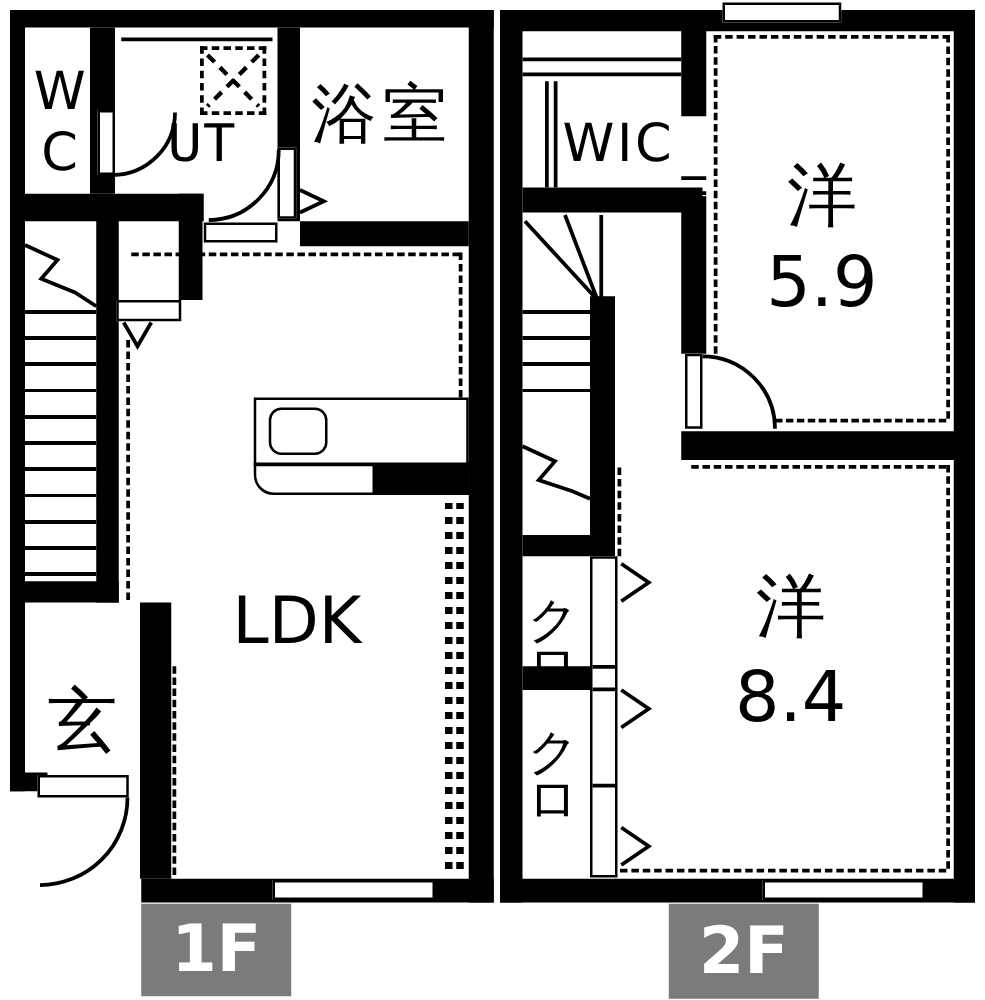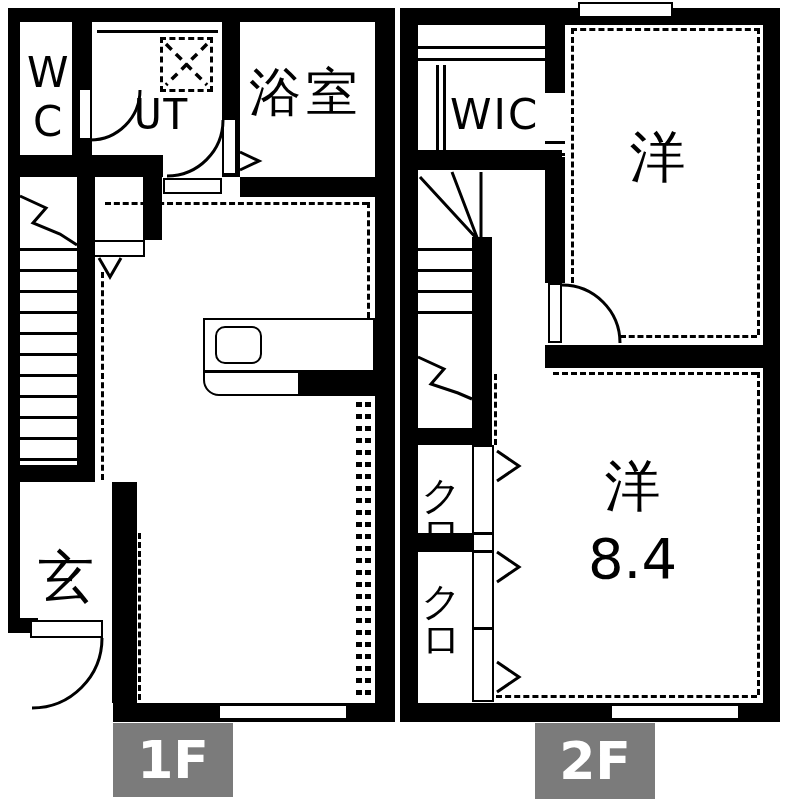--- a/index.html
+++ b/index.html
@@ -72,20 +72,21 @@
     <div class="leaf" style="left:78px;top:88px;width:14px;height:52px;"></div>
     <div class="leaf" style="left:222px;top:118px;width:15px;height:57px;"></div>
     <div class="leaf" style="left:163px;top:178px;width:59px;height:16px;"></div>
     <div class="leaf" style="left:93px;top:240px;width:52px;height:17px;"></div>
     <div class="leaf" style="left:30px;top:620px;width:73px;height:18px;"></div>
 
     <div class="label vtext" style="left:24px;top:48px;font-size:42px;">WC</div>
     <div class="label" style="left:134px;top:92px;font-size:46px;font-family:Liberation Mono, monospace;">UT</div>
     <div class="label" style="left:249px;top:64px;font-size:52px;letter-spacing:5px;">浴室</div>
     <div class="label center" style="left:150px;top:462px;width:175px;font-size:52px;line-height:1.35;">
+      <span>LDK</span>
     </div>
     <div class="label" style="left:38px;top:546px;font-size:56px;">玄</div>
     <div class="badge" style="left:113px;top:723px;width:120px;height:74px;">1F</div>
   </div>
 
   <div>
 
     <div class="wall" style="left:400px;top:8px;width:18px;height:714px;"></div>
     <div class="wall" style="left:400px;top:8px;width:380px;height:17px;"></div>
     <div class="wall" style="left:763px;top:8px;width:17px;height:714px;"></div>
@@ -123,20 +124,21 @@
     <div class="leaf" style="left:548px;top:283px;width:14px;height:60px;"></div>
     <div class="leaf" style="left:472px;top:445px;width:22px;height:257px;">
       <div class="strip-div" style="top:85px;"></div>
       <div class="strip-div" style="top:103px;"></div>
       <div class="strip-div" style="top:180px;"></div>
     </div>
 
     <div class="label" style="left:450px;top:92px;font-size:42px;letter-spacing:2px;">WIC</div>
     <div class="label center" style="left:590px;top:122px;width:135px;font-size:56px;line-height:1.25;">
       <span>洋</span>
+      <span>5.9</span>
     </div>
     <div class="label center" style="left:555px;top:450px;width:155px;font-size:56px;line-height:1.3;">
       <span>洋</span>
       <span>8.4</span>
     </div>
     <div class="label vtext" style="left:420px;top:450px;font-size:40px;">クロ</div>
     <div class="label vtext" style="left:420px;top:556px;font-size:40px;">クロ</div>
     <div class="badge" style="left:535px;top:723px;width:120px;height:76px;">2F</div>
   </div>
 

